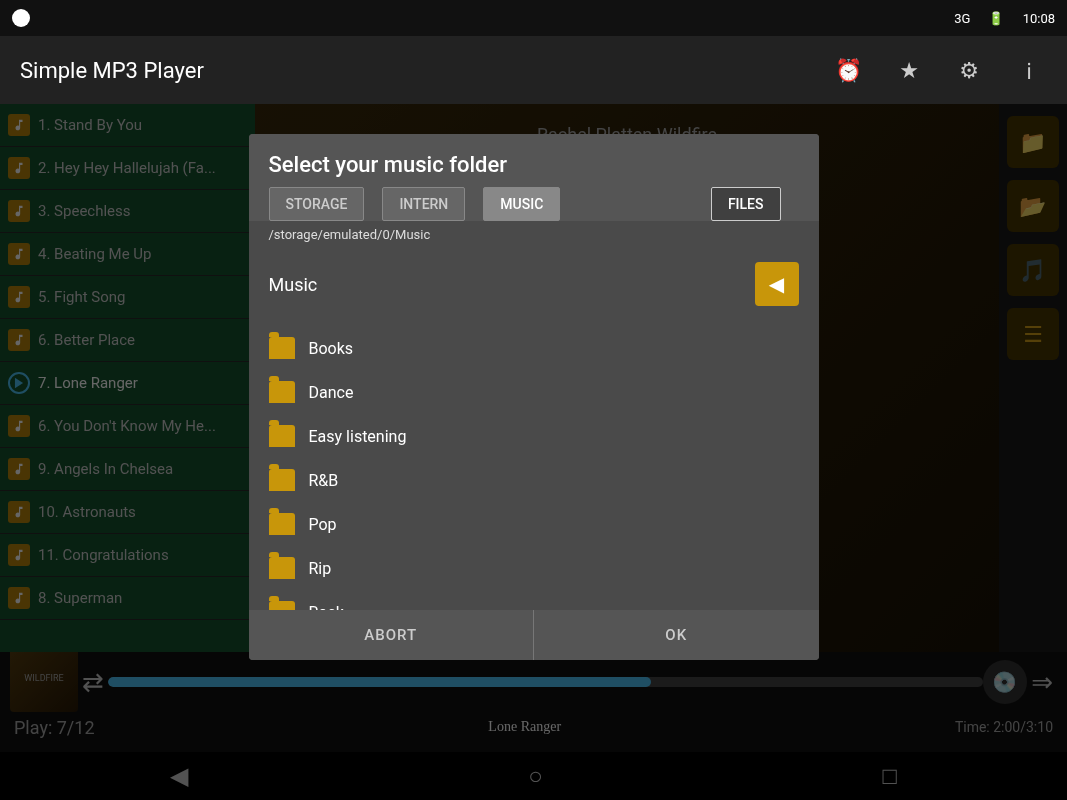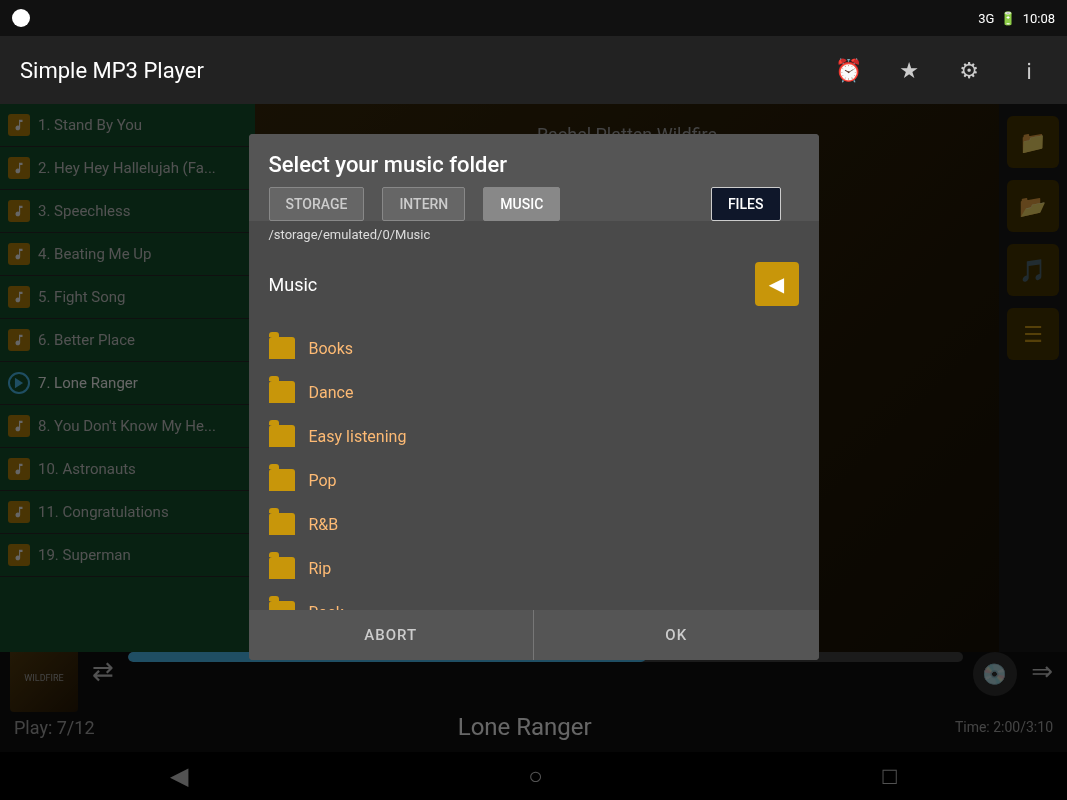--- a/index.html
+++ b/index.html
@@ -24,21 +24,21 @@
     }
     .status-left { display: flex; align-items: center; gap: 6px; }
     .status-dot {
       width: 18px; height: 18px;
       background: #fff;
       border-radius: 50%;
     }
     .status-right {
       display: flex;
       align-items: center;
-      gap: 6px;
+      gap: 18px;
       color: #fff;
       font-size: 13px;
     }
 
     
     #top-bar {
       width: 100%;
       height: 68px;
       background: #222;
       display: flex;
@@ -144,23 +144,22 @@
     #bottom-player {
       width: 100%;
       height: 100px;
       background: #111;
       display: flex;
       flex-direction: column;
       padding: 0 10px;
     }
     #player-main-row {
       display: flex;
-      align-items: flex-start;
+      align-items: center;
       height: 60px;
-      gap: 10px;
     }
     #album-thumb {
       width: 68px; height: 68px;
       background: #333;
       border-radius: 4px;
       flex-shrink: 0;
       overflow: hidden;
       margin-top: -8px;
     }
     #album-thumb-inner {
@@ -189,21 +188,21 @@
       border-radius: 5px;
     }
     #player-info-row {
       display: flex;
       justify-content: space-between;
       align-items: center;
       height: 30px;
       padding: 0 4px;
     }
     #play-count { color: #aaa; font-size: 18px; }
-    #song-name { color: #fff; font-size: 24px; }
+    #song-name { color: #fff; font-size: 14px; font-family: Liberation Serif, serif; }
     #time-display { color: #aaa; font-size: 14px; }
 
     
     #circle-btn {
       width: 44px; height: 44px;
       background: #333;
       border-radius: 50%;
       display: flex; align-items: center; justify-content: center;
       color: #aaa;
       font-size: 20px;
@@ -273,21 +272,21 @@
       background: #666;
       margin-right: 18px;
       border-radius: 2px;
     }
     .modal-tab.active {
       background: #888;
       color: #fff;
     }
     .modal-tab.files-tab {
       margin-left: auto;
-      background: #0f172a;
+      background: #404040;
       border-color: #ccc;
       color: #fff;
     }
     #modal-path {
       background: #4a4a4a;
       padding: 6px 20px;
       color: #ddd;
       font-size: 13px;
     }
     #modal-folder-header {
@@ -315,21 +314,21 @@
       padding: 6px 0;
       max-height: 290px;
       overflow-y: auto;
     }
     .modal-folder-item {
       display: flex;
       align-items: center;
       padding: 11px 20px;
       gap: 14px;
       cursor: pointer;
-      color: #fdba74;
+      color: #ffffff;
       font-size: 16px;
     }
     .folder-icon {
       width: 26px; height: 22px;
       background: #c8960a;
       border-radius: 3px 3px 0 0;
       position: relative;
       display: flex; align-items: center; justify-content: center;
     }
     .folder-icon::before {
@@ -441,21 +440,29 @@
           </svg>
         </div>
         <span class="playlist-item-text">7. Lone Ranger</span>
       </div>
       <div class="playlist-item">
         <div class="playlist-icon">
           <svg viewBox="0 0 24 24" fill="white">
             <path d="M12 3v10.55c-.59-.34-1.27-.55-2-.55-2.21 0-4 1.79-4 4s1.79 4 4 4 4-1.79 4-4V7h4V3h-6z"></path>
           </svg>
         </div>
-        <span class="playlist-item-text">8. You Don't Know My He...</span>
+        <span class="playlist-item-text">6. You Don't Know My He...</span>
+      </div>
+      <div class="playlist-item">
+        <div class="playlist-icon">
+          <svg viewBox="0 0 24 24" fill="white">
+            <path d="M12 3v10.55c-.59-.34-1.27-.55-2-.55-2.21 0-4 1.79-4 4s1.79 4 4 4 4-1.79 4-4V7h4V3h-6z"></path>
+          </svg>
+        </div>
+        <span class="playlist-item-text">9. Angels In Chelsea</span>
       </div>
       <div class="playlist-item">
         <div class="playlist-icon">
           <svg viewBox="0 0 24 24" fill="white">
             <path d="M12 3v10.55c-.59-.34-1.27-.55-2-.55-2.21 0-4 1.79-4 4s1.79 4 4 4 4-1.79 4-4V7h4V3h-6z"></path>
           </svg>
         </div>
         <span class="playlist-item-text">10. Astronauts</span>
       </div>
       <div class="playlist-item">
@@ -465,21 +472,21 @@
           </svg>
         </div>
         <span class="playlist-item-text">11. Congratulations</span>
       </div>
       <div class="playlist-item">
         <div class="playlist-icon">
           <svg viewBox="0 0 24 24" fill="white">
             <path d="M12 3v10.55c-.59-.34-1.27-.55-2-.55-2.21 0-4 1.79-4 4s1.79 4 4 4 4-1.79 4-4V7h4V3h-6z"></path>
           </svg>
         </div>
-        <span class="playlist-item-text">19. Superman</span>
+        <span class="playlist-item-text">8. Superman</span>
       </div>
     </div>
 
   <div id="album-bg">
     <span id="now-playing-title">Rachel Platten Wildfire</span>
   </div>
 
   <div id="right-sidebar">
     <div class="right-btn">
       <span>📁</span>
@@ -524,25 +531,25 @@
           <div class="modal-folder-item">
             <div class="folder-icon"></div>
             <span>Dance</span>
           </div>
           <div class="modal-folder-item">
             <div class="folder-icon"></div>
             <span>Easy listening</span>
           </div>
           <div class="modal-folder-item">
             <div class="folder-icon"></div>
+            <span>R&amp;B</span>
+          </div>
+          <div class="modal-folder-item">
+            <div class="folder-icon"></div>
             <span>Pop</span>
-          </div>
-          <div class="modal-folder-item">
-            <div class="folder-icon"></div>
-            <span>R&amp;B</span>
           </div>
           <div class="modal-folder-item">
             <div class="folder-icon"></div>
             <span>Rip</span>
           </div>
           <div class="modal-folder-item">
             <div class="folder-icon"></div>
             <span>Rock</span>
           </div>
         </div>

